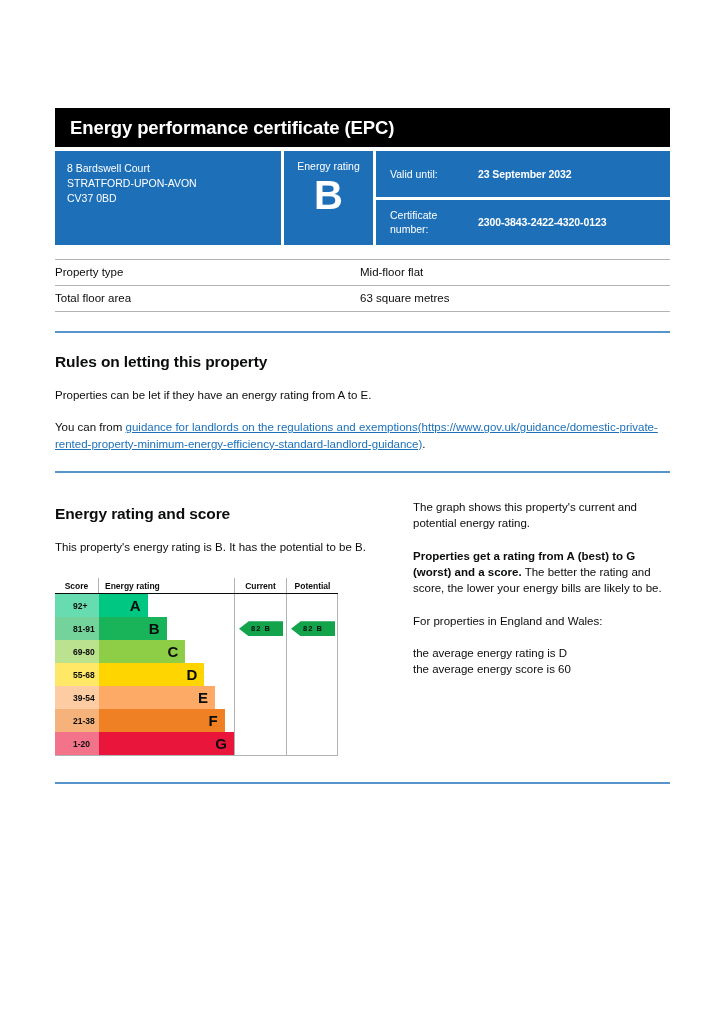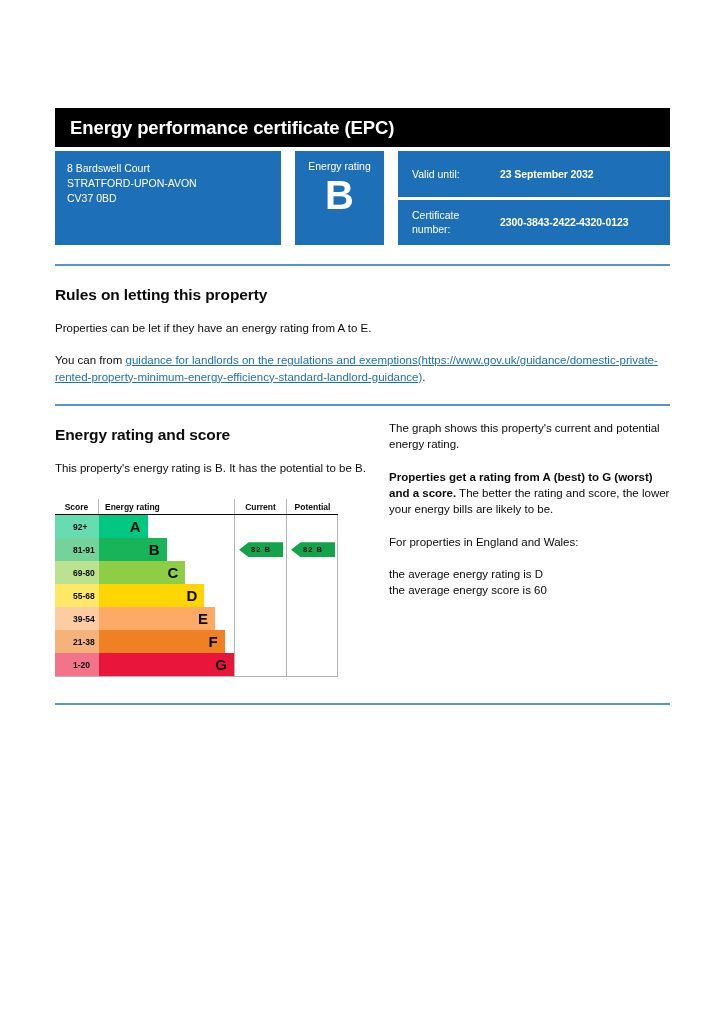--- a/index.html
+++ b/index.html
@@ -38,21 +38,21 @@
     font-size: 18.5px;
     font-weight: bold;
     letter-spacing: -0.1px;
   }
 
   
   .summary {
     display: flex;
     margin-top: 4px;
     height: 94px;
-    gap: 14px;
+    gap: 3px;
   }
   .summary-address {
     background: #1d70b8;
     color: #ffffff;
     width: 226px;
     box-sizing: border-box;
     padding: 10px 12px;
     font-size: 10.5px;
     line-height: 1.45;
   }
@@ -135,21 +135,22 @@
     margin: 16px 0 0 0;
   }
   a.gov-link {
     color: #1d70b8;
     text-decoration: underline;
   }
 
   
   .columns {
     display: flex;
-    margin-top: 0;
+    margin-top: 12px;
+    gap: 24px;
   }
   .col-left {
     width: 330px;
     padding-right: 8px;
     box-sizing: border-box;
   }
   .col-right {
     flex: 1;
     padding-left: 4px;
     box-sizing: border-box;
@@ -293,20 +294,30 @@
       <div class="meta-row">
         <div class="meta-key">
           <div>Certificate</div>
           <div>number:</div>
         </div>
         <div class="meta-val">2300-3843-2422-4320-0123</div>
       </div>
     </div>
   </div>
 
+  <div class="detail-table">
+    <div class="detail-row">
+      <div class="detail-key">Property type</div>
+      <div class="detail-value">Mid-floor flat</div>
+    </div>
+    <div class="detail-row">
+      <div class="detail-key">Total floor area</div>
+      <div class="detail-value">63 square metres</div>
+    </div>
+  </div>
 
   <hr class="rule-blue">
 
   <h2 class="section-title">Rules on letting this property</h2>
   <p class="body-text">Properties can be let if they have an energy rating from A to E.</p>
   <p class="body-text"><span>You can from </span><a class="gov-link" href="#">guidance for landlords on the regulations and exemptions</a><a class="gov-link" href="#">(https://www.gov.uk/guidance/domestic-private-rented-property-minimum-energy-efficiency-standard-landlord-guidance)</a><span>.</span></p>
 
   <hr class="rule-blue">
 
   <div class="columns">

